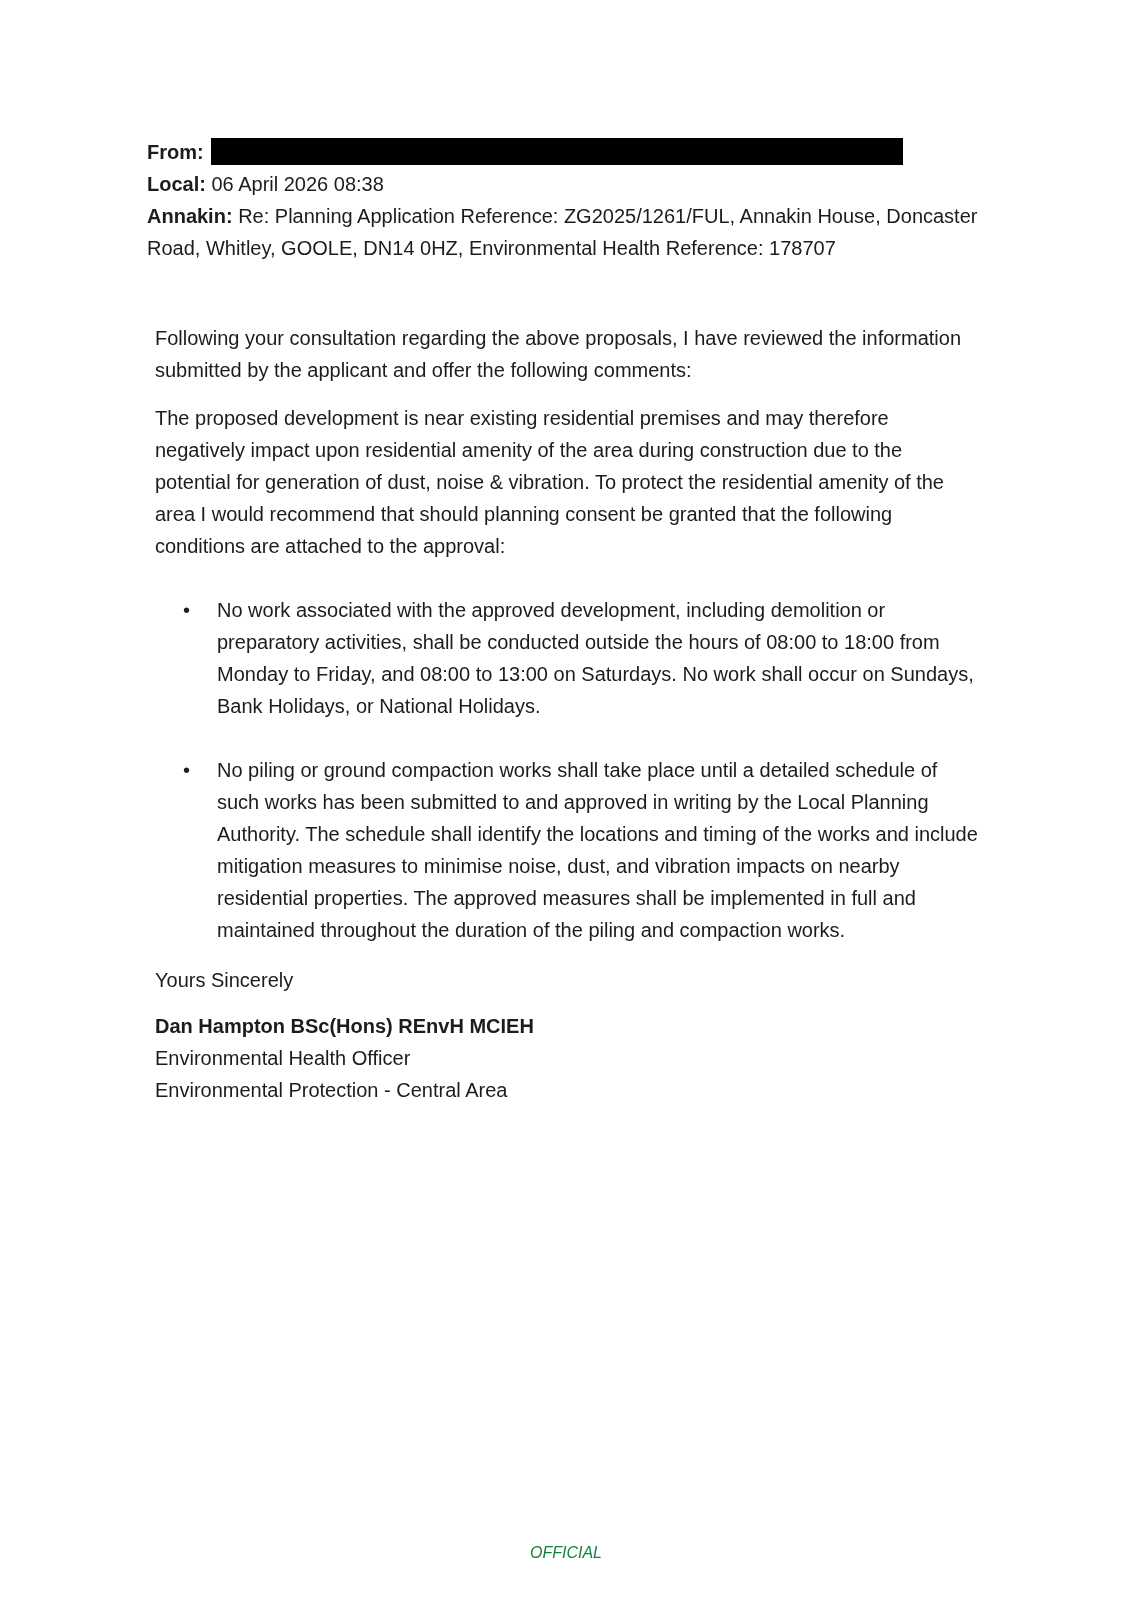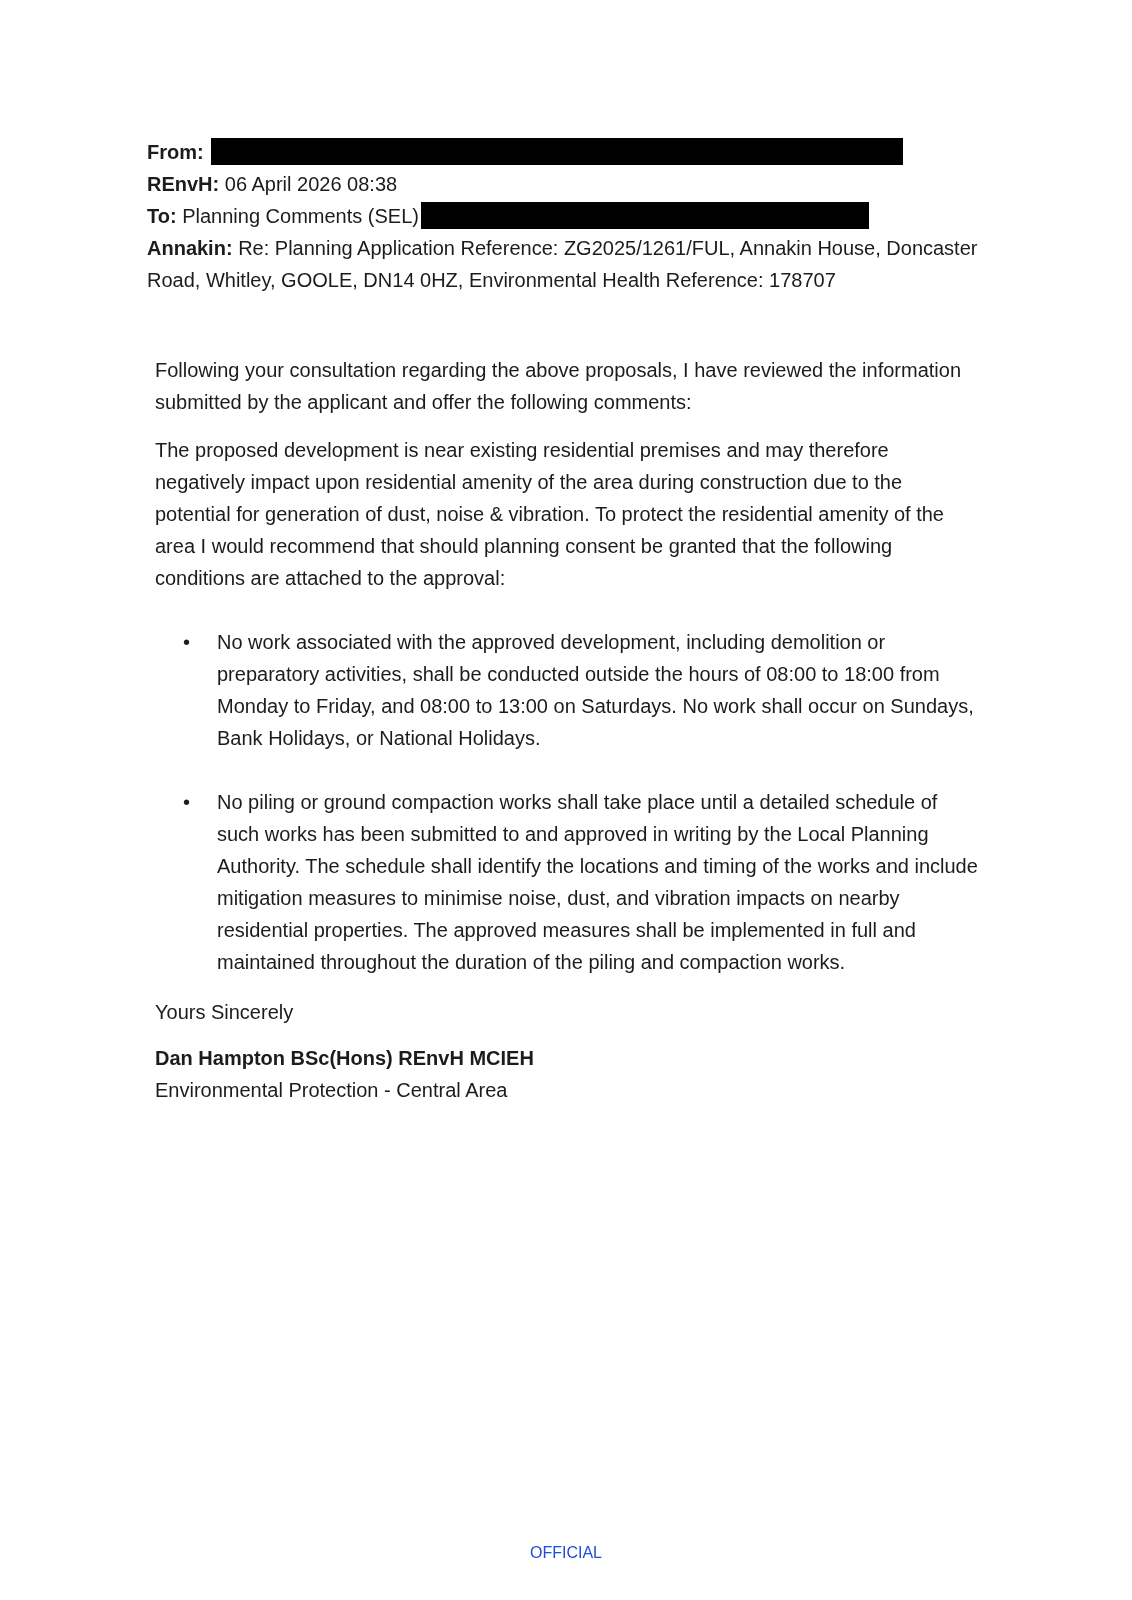--- a/index.html
+++ b/index.html
@@ -71,38 +71,38 @@
   }
 </style>
 </head>
 <body>
 
 <div class="page" style="color: rgb(28, 28, 28);">
   <div class="content">
 
     <div class="hdr">
       <p><span class="lbl">From:</span><span class="redaction from-bar" style="background: rgb(0, 0, 0);"></span></p>
-      <p><span class="lbl">REnvH:</span> <span>06 April 2026 08:38</span></p>
-      <p><span class="lbl">To:</span> <span>Planning Comments (SEL)</span><span class="redaction to-bar" style="background: rgb(0, 0, 0);"></span></p>
+      <p><span class="lbl">Local:</span> <span>06 April 2026 08:38</span></p>
       <p><span class="lbl">Annakin:</span> <span>Re: Planning Application Reference: ZG2025/1261/FUL, Annakin House, Doncaster Road, Whitley, GOOLE, DN14 0HZ, Environmental Health Reference: 178707</span></p>
     </div>
 
     <div class="body-text">
       <p class="para-first">Following your consultation regarding the above proposals, I have reviewed the information submitted by the applicant and offer the following comments:</p>
       <p class="para">The proposed development is near existing residential premises and may therefore negatively impact upon residential amenity of the area during construction due to the potential for generation of dust, noise &amp; vibration. To protect the residential amenity of the area I would recommend that should planning consent be granted that the following conditions are attached to the approval:</p>
 
       <ul class="conditions">
         <li><span>No work associated with the approved development, including demolition or preparatory activities, shall be conducted outside the hours of 08:00 to 18:00 from Monday to Friday, and 08:00 to 13:00 on Saturdays. No work shall occur on Sundays, Bank Holidays, or National Holidays.</span></li>
         <li><span>No piling or ground compaction works shall take place until a detailed schedule of such works has been submitted to and approved in writing by the Local Planning Authority. The schedule shall identify the locations and timing of the works and include mitigation measures to minimise noise, dust, and vibration impacts on nearby residential properties. The approved measures shall be implemented in full and maintained throughout the duration of the piling and compaction works.</span></li>
       </ul>
 
       <p class="closing">Yours Sincerely</p>
     </div>
 
     <div class="sig">
       <p class="sig-name">Dan Hampton BSc(Hons) REnvH MCIEH</p>
+      <p>Environmental Health Officer</p>
       <p>Environmental Protection - Central Area</p>
     </div>
 
   </div>
 
-  <div class="footer-official" style="color: #1d4ed8;">OFFICIAL</div>
+  <div class="footer-official" style="color: #15803d; font-style: italic;">OFFICIAL</div>
 </div>
 
 </body></html>

